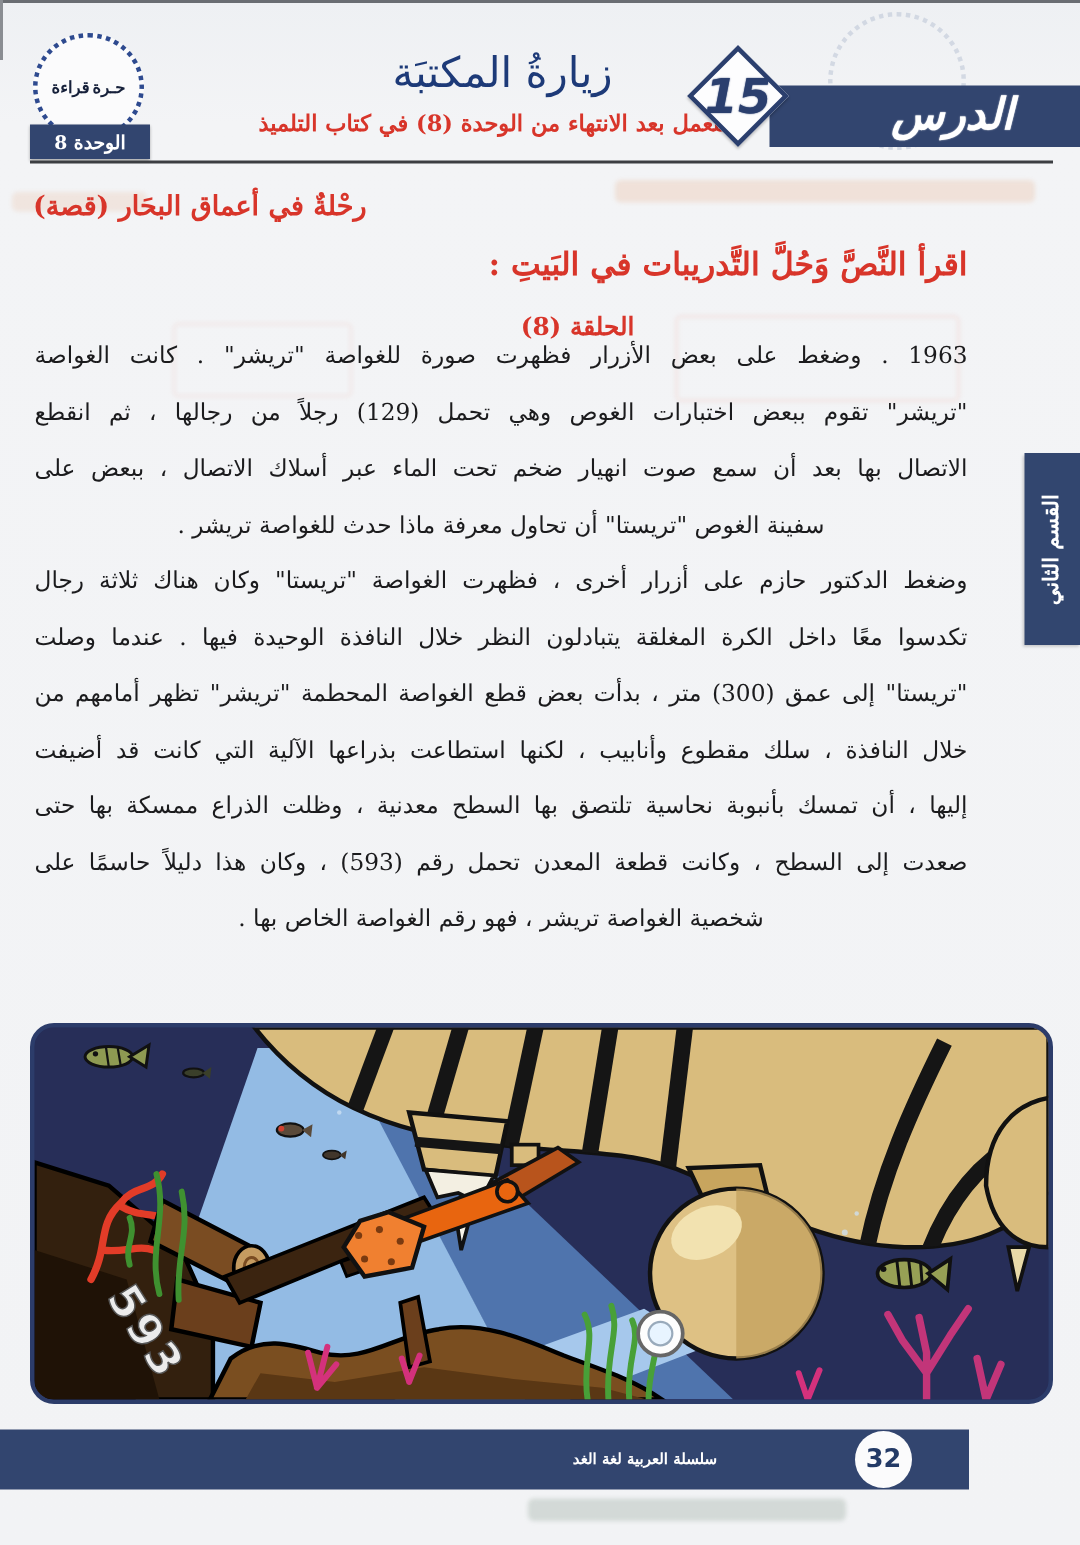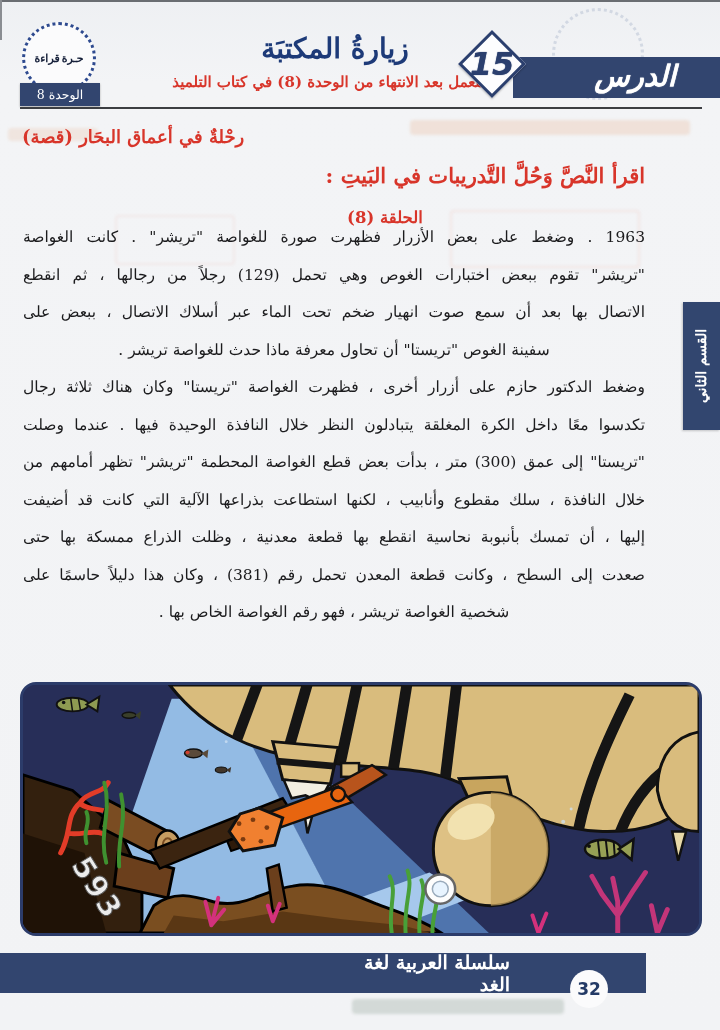--- a/index.html
+++ b/index.html
@@ -12,24 +12,24 @@
 
   
   .badge{ position:absolute; top:22px; left:20px; width:80px; height:78px; }
   .badge-circle{ position:absolute; top:0; left:2px; width:74px; height:72px; border-radius:50%;
                  border:3px dotted #2e4a8f; background:#fbfbfc; display:flex; 
                  align-items:center; justify-content:center; gap:2px; }
   .badge-circle span{ font-size:11px; font-weight:bold; color:#16203a;
                       font-family:"DejaVu Serif","Liberation Serif",serif; }
   .badge-unit{ position:absolute; bottom:-6px; left:0; width:80px; height:23px; background:#32456f;
                color:#fff; display:flex; align-items:center; justify-content:center;
-               font-size:12.5px; font-weight:normal; box-shadow:0 1px 2px rgba(0,0,0,.3);
+               font-size:12.5px; font-weight:bold; box-shadow:0 1px 2px rgba(0,0,0,.3);
                font-family:"DejaVu Serif","Liberation Serif",serif;}
   .title-block{ position:absolute; top:32px; left:170px; width:330px; text-align:center; direction:rtl; }
-  .main-title{ font-size:28px; font-weight:bold; color:#1d3a78; letter-spacing:0;
+  .main-title{ font-size:28px; font-weight:normal; color:#1d3a78; letter-spacing:0;
                font-family:"DejaVu Serif","Liberation Serif",serif; }
   .sub-title{ margin-top:8px; font-size:15px; font-weight:bold; color:#d8352a;
               font-family:"DejaVu Serif","Liberation Serif",serif; }
   .watermark-circle{ position:absolute; top:8px; left:552px; width:92px; height:92px;
                      border-radius:50%; border:3px dotted #ccd3df; opacity:.8; }
   .lesson-bar{ position:absolute; top:57px; left:513px; width:207px; height:41px; background:#32456f; }
   .lesson-label{ position:absolute; top:0; right:10px; width:150px; height:41px; color:#fff;
                  font-size:29px; font-weight:bold; font-style:italic; text-align:center;
                  line-height:38px; text-shadow:0 0 1px #fff;
                  font-family:"DejaVu Serif","Liberation Serif",serif; }
@@ -61,24 +61,24 @@
                      font-weight:bold; direction:rtl; font-family:"DejaVu Serif","Liberation Serif",serif; }
 
   
   .figure{ position:absolute; top:682px; left:20px; width:682px; height:254px; border-radius:16px;
            overflow:hidden; border:3px solid #2c3c6a; background:#272e58; }
   .figure svg{ display:block; width:100%; height:100%; }
 
   
   .footer-bar{ position:absolute; top:953px; left:0; width:646px; height:40px; background:#32456f; }
   .series-title{ position:absolute; top:0; left:350px; width:160px; height:40px; color:#fff;
-                 font-size:19px; font-weight:bold; direction:rtl; display:flex; align-items:center;
+                 font-size:10px; font-weight:bold; direction:rtl; display:flex; align-items:center;
                  justify-content:center; font-family:"DejaVu Serif","Liberation Serif",serif; }
   .page-badge{ position:absolute; top:1px; left:570px; width:38px; height:38px; border-radius:50%;
-               background:#fbfbfc; display:flex; align-items:center; justify-content:center;margin-top:16px; }
+               background:#fbfbfc; display:flex; align-items:center; justify-content:center; }
   .page-badge span{ font-size:17px; font-weight:bold; color:#233a66; }
 
   
   .ghost{ position:absolute; pointer-events:none; filter:blur(1.5px); border-radius:4px; }
   .g1{ top:120px; right:30px; width:280px; height:15px; background:rgba(226,128,70,.16); }
   .g2{ top:128px; left:8px; width:90px; height:13px; background:rgba(226,128,70,.13); }
   .g3{ top:210px; right:80px; width:190px; height:58px; border:2px solid rgba(238,160,150,.18); }
   .g4{ top:215px; left:115px; width:120px; height:50px; border:2px solid rgba(238,160,150,.14); }
   .g5{ top:999px; left:352px; width:212px; height:15px; background:rgba(140,160,145,.30); }
 </style>
@@ -126,22 +126,22 @@
       <div class="story-line">1963 . وضغط على بعض الأزرار فظهرت صورة للغواصة "تريشر" .  كانت الغواصة</div>
       <div class="story-line">"تريشر" تقوم ببعض اختبارات الغوص وهي تحمل (129) رجلاً من رجالها ، ثم انقطع</div>
       <div class="story-line">الاتصال بها بعد أن سمع صوت انهيار ضخم تحت الماء عبر أسلاك الاتصال ، ببعض على</div>
       <div class="story-line center">سفينة الغوص "تريستا" أن تحاول معرفة ماذا حدث للغواصة تريشر .</div>
     </div>
     <div>
       <div class="story-line">وضغط الدكتور حازم على أزرار أخرى ، فظهرت الغواصة "تريستا" وكان هناك ثلاثة رجال</div>
       <div class="story-line">تكدسوا معًا داخل الكرة المغلقة يتبادلون النظر خلال النافذة الوحيدة فيها .  عندما وصلت</div>
       <div class="story-line">"تريستا" إلى عمق (300) متر ، بدأت بعض قطع الغواصة المحطمة "تريشر" تظهر أمامهم من</div>
       <div class="story-line">خلال النافذة ، سلك مقطوع وأنابيب ، لكنها استطاعت بذراعها الآلية التي كانت قد أضيفت</div>
-      <div class="story-line">إليها ، أن تمسك بأنبوبة نحاسية انقطع بها قطعة معدنية ، وظلت الذراع ممسكة بها حتى</div>
-      <div class="story-line">صعدت إلى السطح ، وكانت قطعة المعدن تحمل رقم (381) ، وكان هذا دليلاً حاسمًا على</div>
+      <div class="story-line">إليها ، أن تمسك بأنبوبة نحاسية تلتصق بها السطح معدنية ، وظلت الذراع ممسكة بها حتى</div>
+      <div class="story-line">صعدت إلى السطح ، وكانت قطعة المعدن تحمل رقم (593) ، وكان هذا دليلاً حاسمًا على</div>
       <div class="story-line center">شخصية الغواصة تريشر ، فهو رقم الغواصة الخاص بها .</div>
     </div>
   </div>
 
   <div class="section-tab">
     <span>القسم الثاني</span>
   </div>
 
   <div class="figure">
     <svg viewBox="0 0 682 254" preserveAspectRatio="none">

